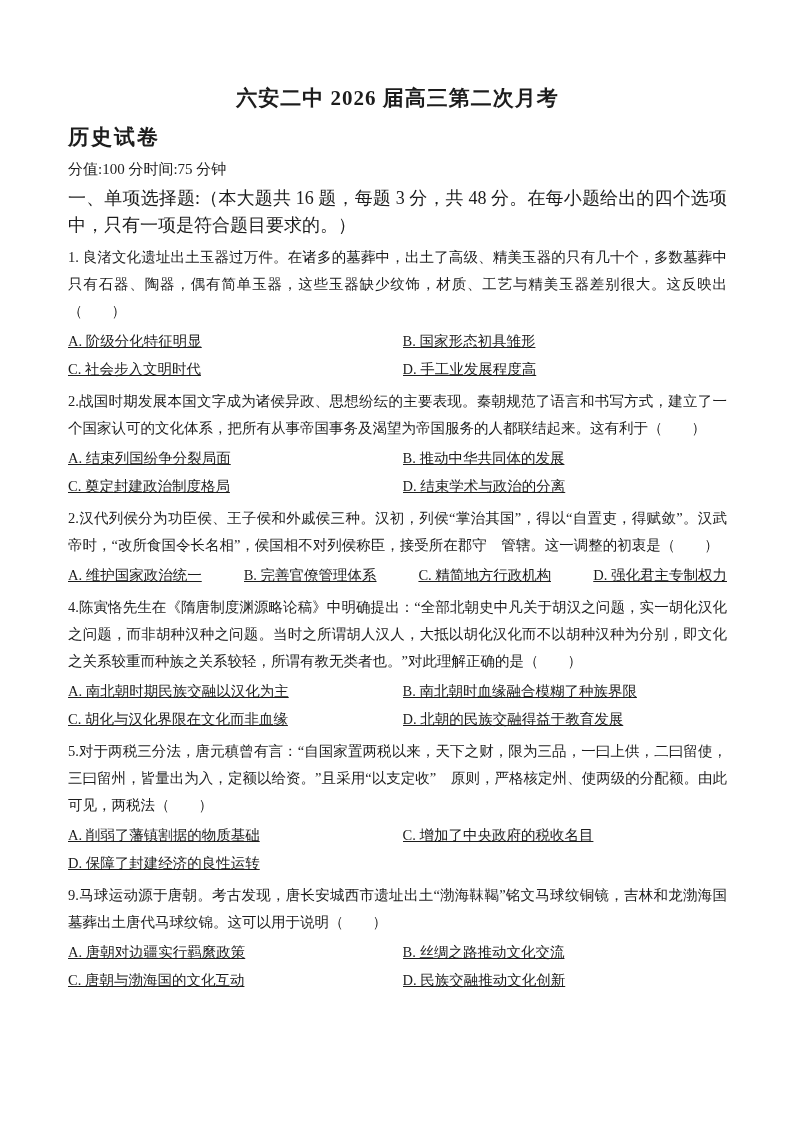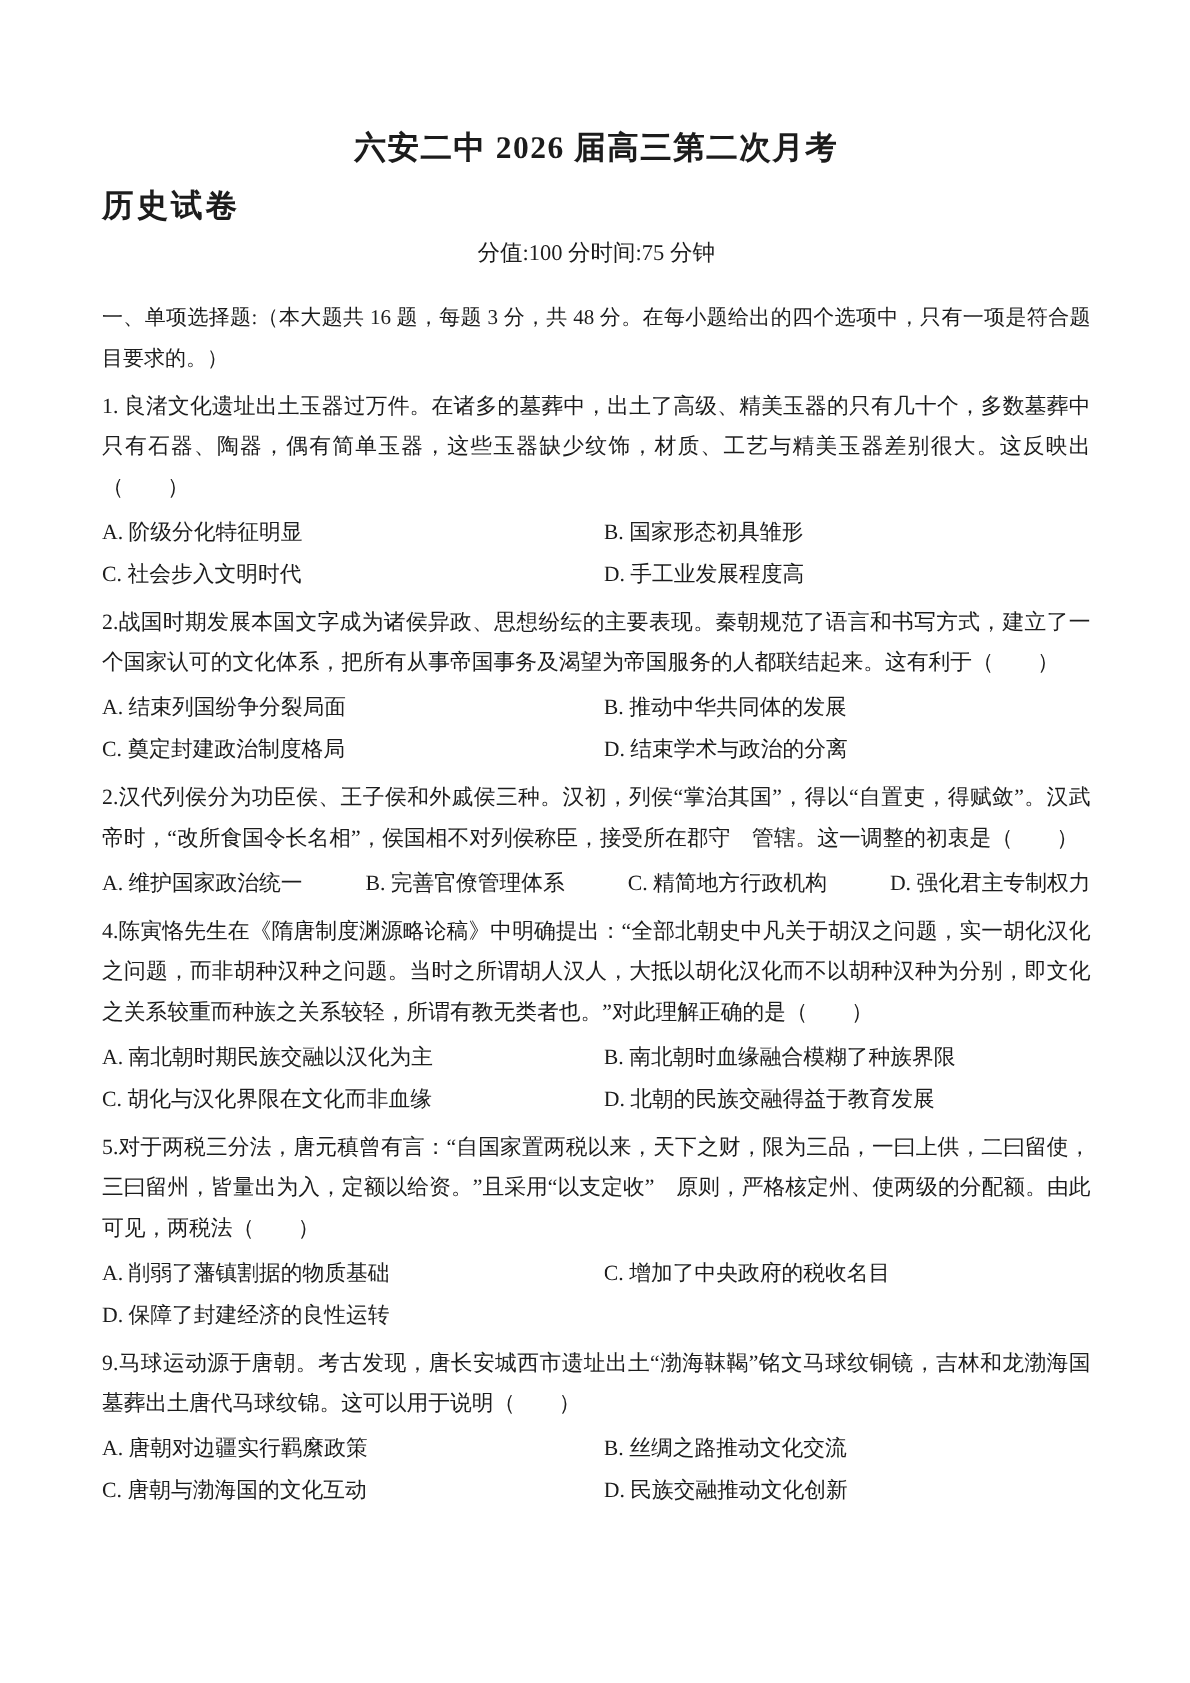--- a/index.html
+++ b/index.html
@@ -27,38 +27,38 @@
     letter-spacing: 1px;
   }
   .subtitle {
     font-size: 21px;
     font-weight: 700;
     line-height: 28px;
     margin-top: 11px;
     letter-spacing: 2px;
   }
   .meta {
-    text-align: center;
+    text-align: left;
     font-size: 15px;
     line-height: 22px;
     margin-top: 7px;
   }
   .section-intro {
-    font-size: 14px;
+    font-size: 18px;
     line-height: 27px;
     text-align: justify;
-    margin-top: 19px;
+    margin-top: 5px;
   }
   .question { margin-top: 5px; }
   .stem {
     font-size: 14.5px;
     line-height: 27px;
     text-align: justify;
   }
-  .options { margin-top: 2px; }
+  .options { margin-top: 2px; text-decoration: underline; }
   .options .option {
     font-size: 14.5px;
     line-height: 28px;
     white-space: nowrap;
     overflow: hidden;
   }
   .options.grid {
     display: grid;
     grid-template-columns: 1fr 1fr;
     column-gap: 10px;

